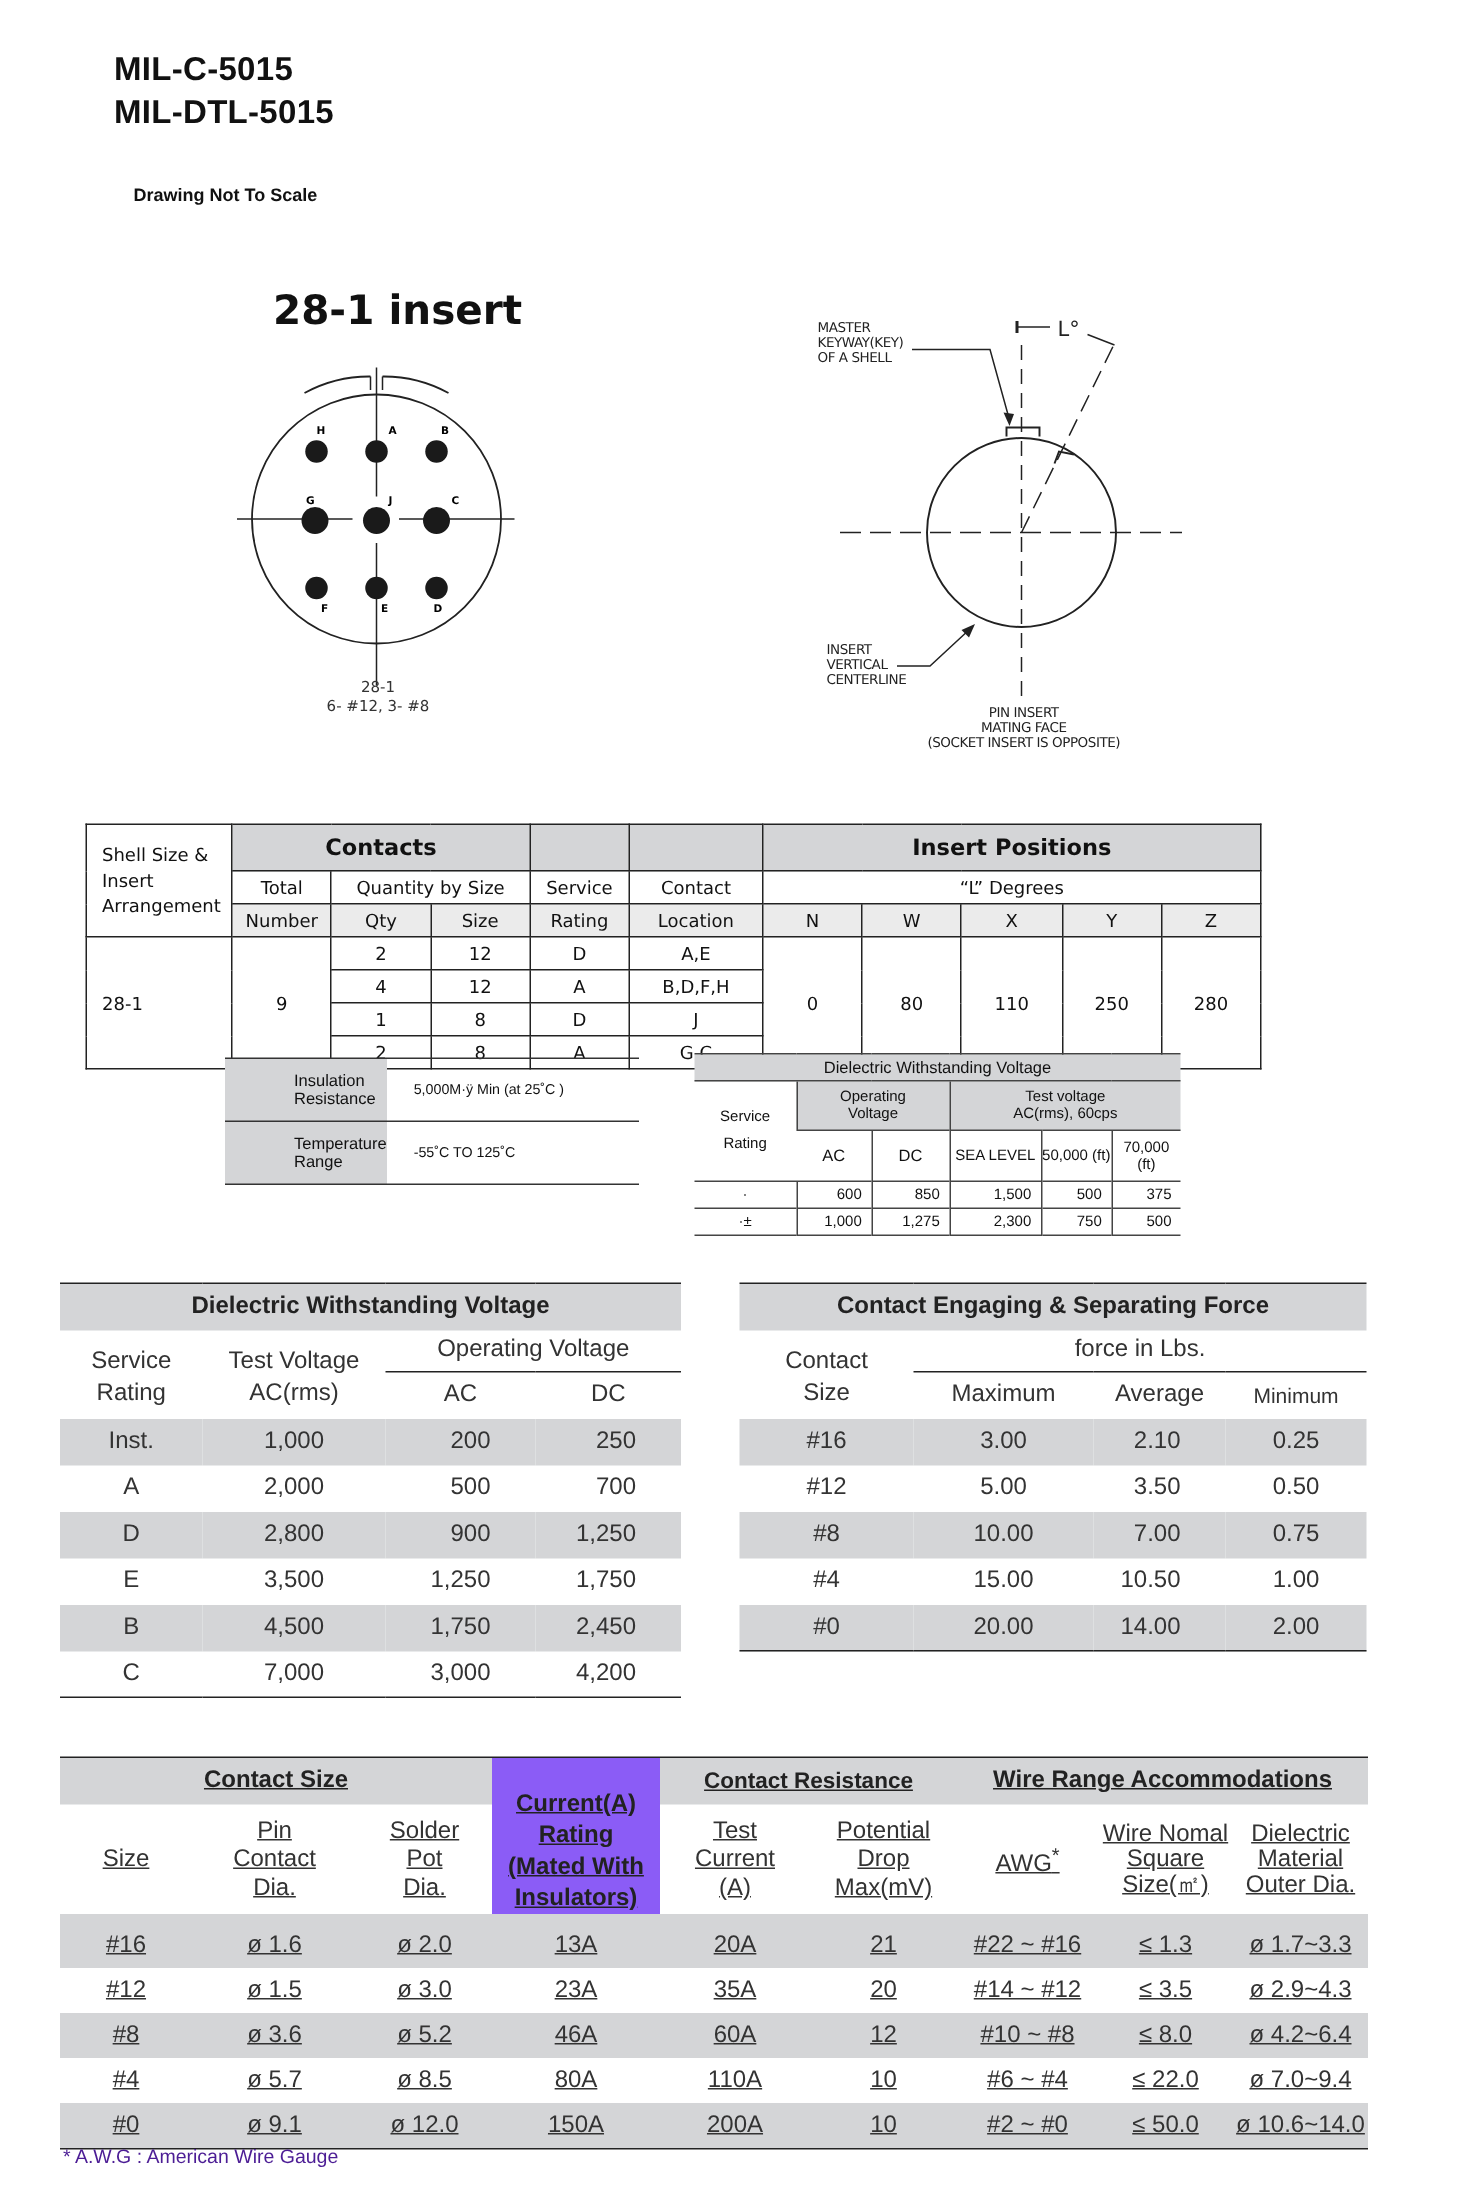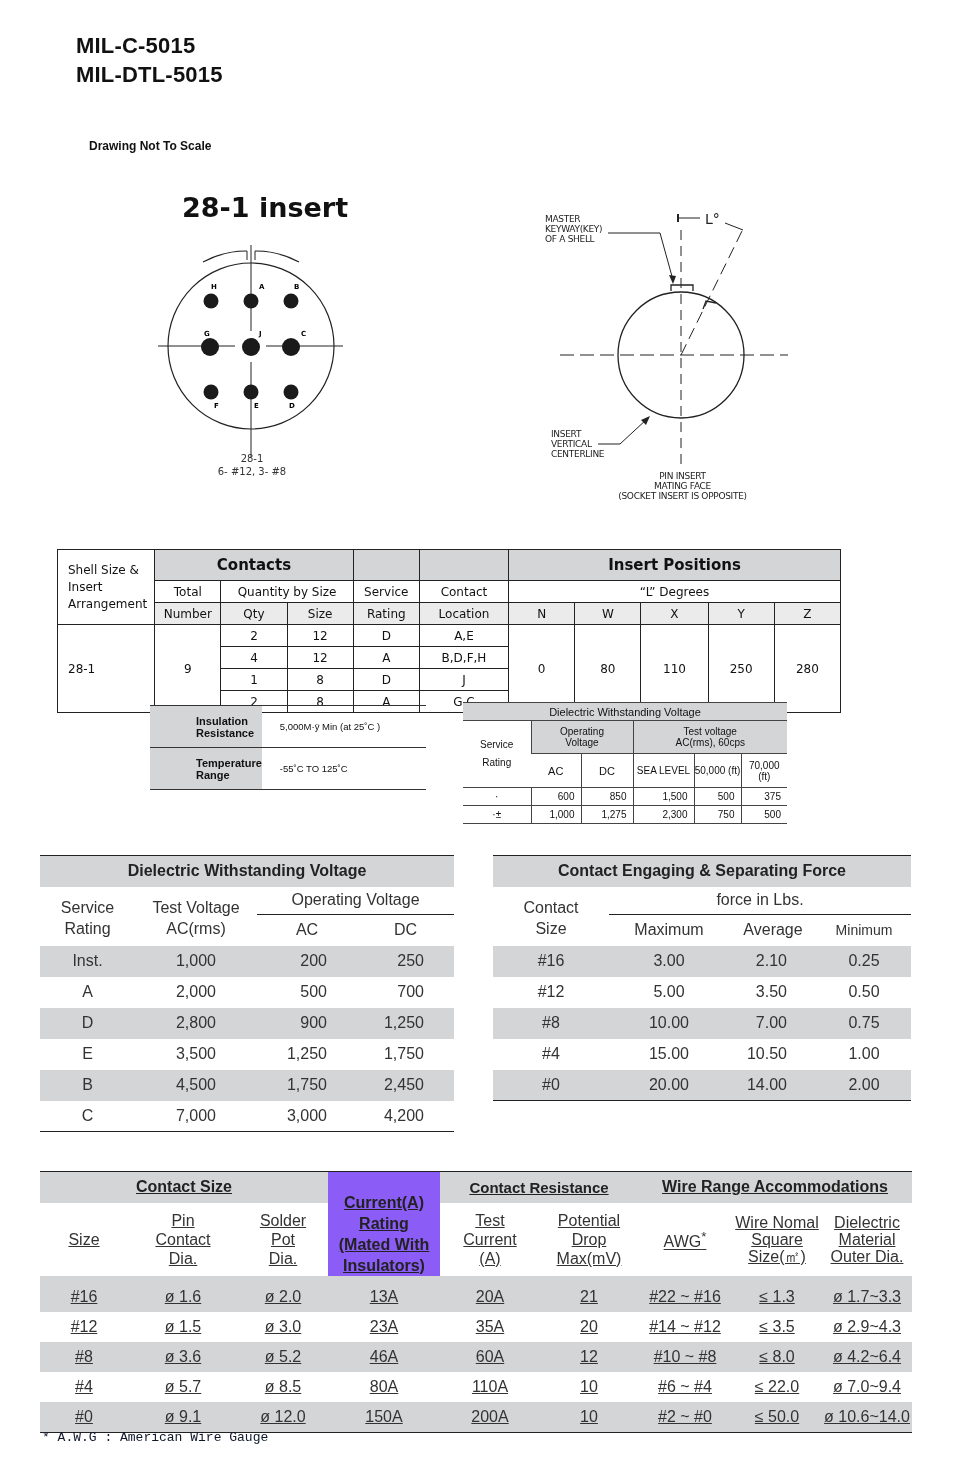--- a/index.html
+++ b/index.html
@@ -1,51 +1,51 @@
 <!DOCTYPE html>
 <html><head>
 <meta charset="utf-8">
 <style>
   * { box-sizing: border-box; margin: 0; padding: 0; }
   body { width: 972px; height: 1469px; background: #fff; position: relative; font-family: "Liberation Sans", sans-serif; color: #111; overflow: hidden; }
   .abs { position: absolute; }
   .title { left: 76px; font-weight: bold; font-size: 22px; line-height: 29px; letter-spacing: 0.2px; }
-  .subtitle { left: 89px; top: 123px; font-weight: bold; font-size: 12px; margin-top: 16px; }
+  .subtitle { left: 89px; top: 123px; font-weight: bold; font-size: 12px; }
   .insert-title { left: 182px; top: 192px; font-weight: bold; font-size: 27px; font-family: "DejaVu Sans", sans-serif; }
   table { border-collapse: collapse; }
   
   .ct { left: 57px; top: 549px; width: 784px; font-family: "DejaVu Sans", sans-serif; font-size: 12px; }
   .ct td { border: 1px solid #222; text-align: center; height: 22px; padding: 0 2px; }
   .ct .gray { background: #d4d5d7; }
   .ct .lt { background: #ebebeb; }
   .ct .hdr { font-weight: bold; font-size: 15px; height: 31px; }
   .ct .left { text-align: left; padding-left: 10px; }
   
   .spec { left: 150px; top: 705px; width: 276px; font-size: 10px; }
   .spec td { border-top: 1px solid #333; border-bottom: 1px solid #333; height: 42px; padding-left: 20px; vertical-align: middle; }
-  .spec td.k { background: #d4d5d7; width: 94px; font-weight: bold; font-size: 11px; padding-left: 46px; }
+  .spec td.k { background: #d4d5d7; width: 94px; font-weight: normal; font-size: 11px; padding-left: 46px; }
   .spec td.v { font-size: 9.5px; padding-left: 18px; }
   
   .sd { left: 463px; top: 702px; width: 324px; font-size: 10px; }
   .sd td { text-align: center; border-top: 1px solid #444; border-left: 1px solid #444; height: 18px; }
   .sd td:first-child { border-left: none; }
   .sd .g { background: #d4d5d7; }
   .sd .num { text-align: right; padding-right: 6px; }
   
   .bt { font-size: 16px; color: #333; }
   .bt td { height: 31px; text-align: center; }
   .bt .cap { background: #d4d5d7; font-weight: bold; font-size: 16px; color: #222; height: 31px; }
   .bt .g td { background: #d4d5d7; }
   .bt .num { text-align: right; padding-right: 30px; }
   .dwv { left: 40px; top: 855px; width: 414px; border-top: 1px solid #222; border-bottom: 1.5px solid #222; }
   .cef { left: 493px; top: 855px; width: 418px; border-top: 1px solid #222; border-bottom: 1.5px solid #222; }
   .cs { left: 40px; top: 1171px; width: 872px; border-top: 1px solid #222; border-bottom: 1.5px solid #222; font-size: 16px; }
   .cs td { height: 30px; text-decoration: underline; }
   .cs .cap2 { background: #d4d5d7; font-weight: bold; color: #222; }
-  .footnote { left: 42px; top: 1430px; font-size: 13px; color: #0f172a; font-family: Liberation Mono, monospace; }
+  .footnote { left: 42px; top: 1430px; font-size: 13px; color: #4c1d95; }
 </style>
 </head>
 <body>
 
 <div class="abs title" style="top:31px">MIL-C-5015</div>
 <div class="abs title" style="top:60px">MIL-DTL-5015</div>
 <div class="abs subtitle">Drawing Not To Scale</div>
 <div class="abs insert-title">28-1  insert</div>
 
 <svg class="abs" style="left:150px;top:240px" width="200" height="245">

